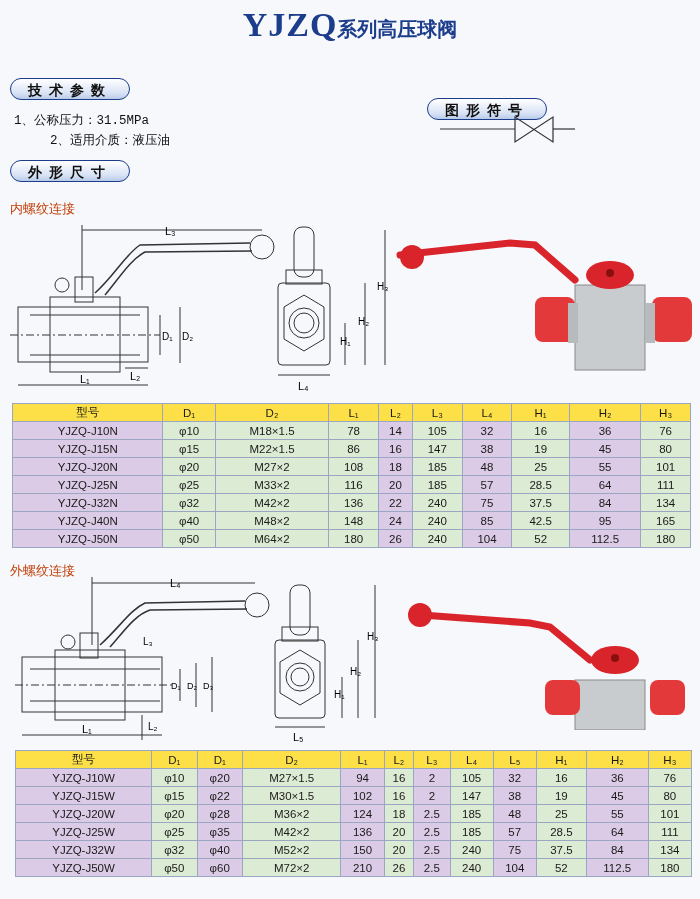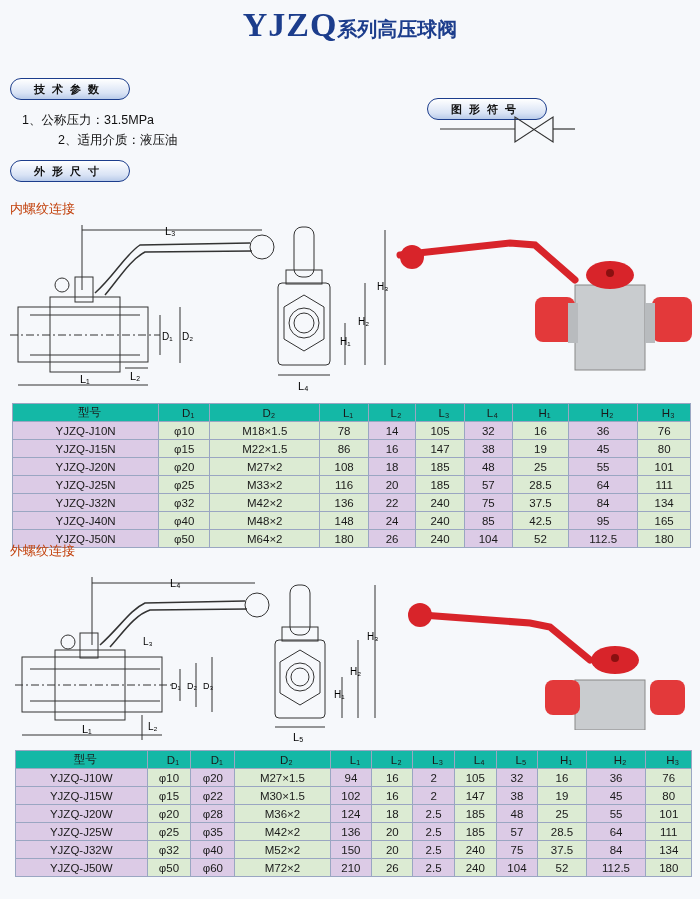--- a/index.html
+++ b/index.html
@@ -1,26 +1,26 @@
 <!DOCTYPE html>
 <html><head>
 <meta charset="utf-8">
 <style>
   html,body{margin:0;padding:0;}
   body{width:700px;height:899px;position:relative;overflow:hidden;background:#f6f8fb;font-family:"Liberation Sans","DejaVu Sans",sans-serif;color:#1a1a1a;}
   .abs{position:absolute;}
   #title{left:0;top:6px;width:700px;text-align:center;color:#1c3d8c;white-space:nowrap;}
   #title .latin{font-family:"Liberation Serif","DejaVu Serif",serif;font-weight:bold;font-size:34px;letter-spacing:1px;}
   #title .cn{font-family:"DejaVu Sans",sans-serif;font-weight:bold;font-size:20px;}
-  .pill{position:absolute;height:22px;border:1.5px solid #1c3d8c;border-radius:12px;background:linear-gradient(#ffffff,#d9e3f5 70%,#b9cbe9);color:#111;font-family:"DejaVu Sans",sans-serif;font-weight:bold;font-size:11px;letter-spacing:7px;text-align:center;line-height:22px;box-sizing:border-box;}
-  .spec{position:absolute;left:22px;font-family:Liberation Sans, sans-serif;font-size:12.5px;color:#111;white-space:nowrap;}
+  .pill{position:absolute;height:22px;border:1.5px solid #1c3d8c;border-radius:12px;background:linear-gradient(#ffffff,#d9e3f5 70%,#b9cbe9);color:#111;font-family:"DejaVu Sans",sans-serif;font-weight:bold;font-size:14px;letter-spacing:7px;text-align:center;line-height:22px;box-sizing:border-box;}
+  .spec{position:absolute;left:14px;font-family:Liberation Mono, monospace;font-size:12.5px;color:#111;white-space:nowrap;}
   .subhead{position:absolute;left:10px;font-family:"DejaVu Sans",sans-serif;font-size:13px;color:#c2410c;}
   table.spec-table{position:absolute;border-collapse:collapse;font-size:11.5px;text-align:center;}
   table.spec-table td,table.spec-table th{border:1px solid #9aa6c2;padding:0;height:17px;font-weight:normal;}
-  table.spec-table th{background:#14b8a6;height:17px;padding-left:8px;}
+  table.spec-table th{background:#fde047;height:17px;}
   .cp{background:#dccbe6;}
   .cg{background:#dcebd3;}
   svg text{font-family:"Liberation Sans",sans-serif;}
 </style>
 </head>
 <body>
 
 <div id="title" class="abs">
   <span class="latin">YJZQ</span><span class="cn">系列高压球阀</span>
 </div>
@@ -196,21 +196,21 @@
         <td class="cp">26</td>
         <td class="cg">240</td>
         <td class="cp">104</td>
         <td class="cg">52</td>
         <td class="cp">112.5</td>
         <td class="cg">180</td>
       </tr>
     </tbody>
 </table>
 
-<div class="subhead" style="top:542px;text-align:center;">外螺纹连接</div>
+<div class="subhead" style="top:562px;text-align:center;">外螺纹连接</div>
 
 <svg class="abs" style="left:0;top:565px;" width="400" height="180">
   <g stroke="#333" fill="none" stroke-width="1">
     <line x1="92" y1="18" x2="255" y2="18"></line>
     <line x1="92" y1="12" x2="92" y2="80"></line>
     <path d="M100,80 C120,62 130,45 145,38 L245,36" stroke-width="1.5"></path>
     <path d="M110,82 C125,65 135,50 150,45 L247,44" stroke-width="1.5"></path>
     <circle cx="257" cy="40" r="12"></circle>
     <circle cx="68" cy="77" r="7"></circle>
     <rect x="80" y="68" width="18" height="25"></rect>

